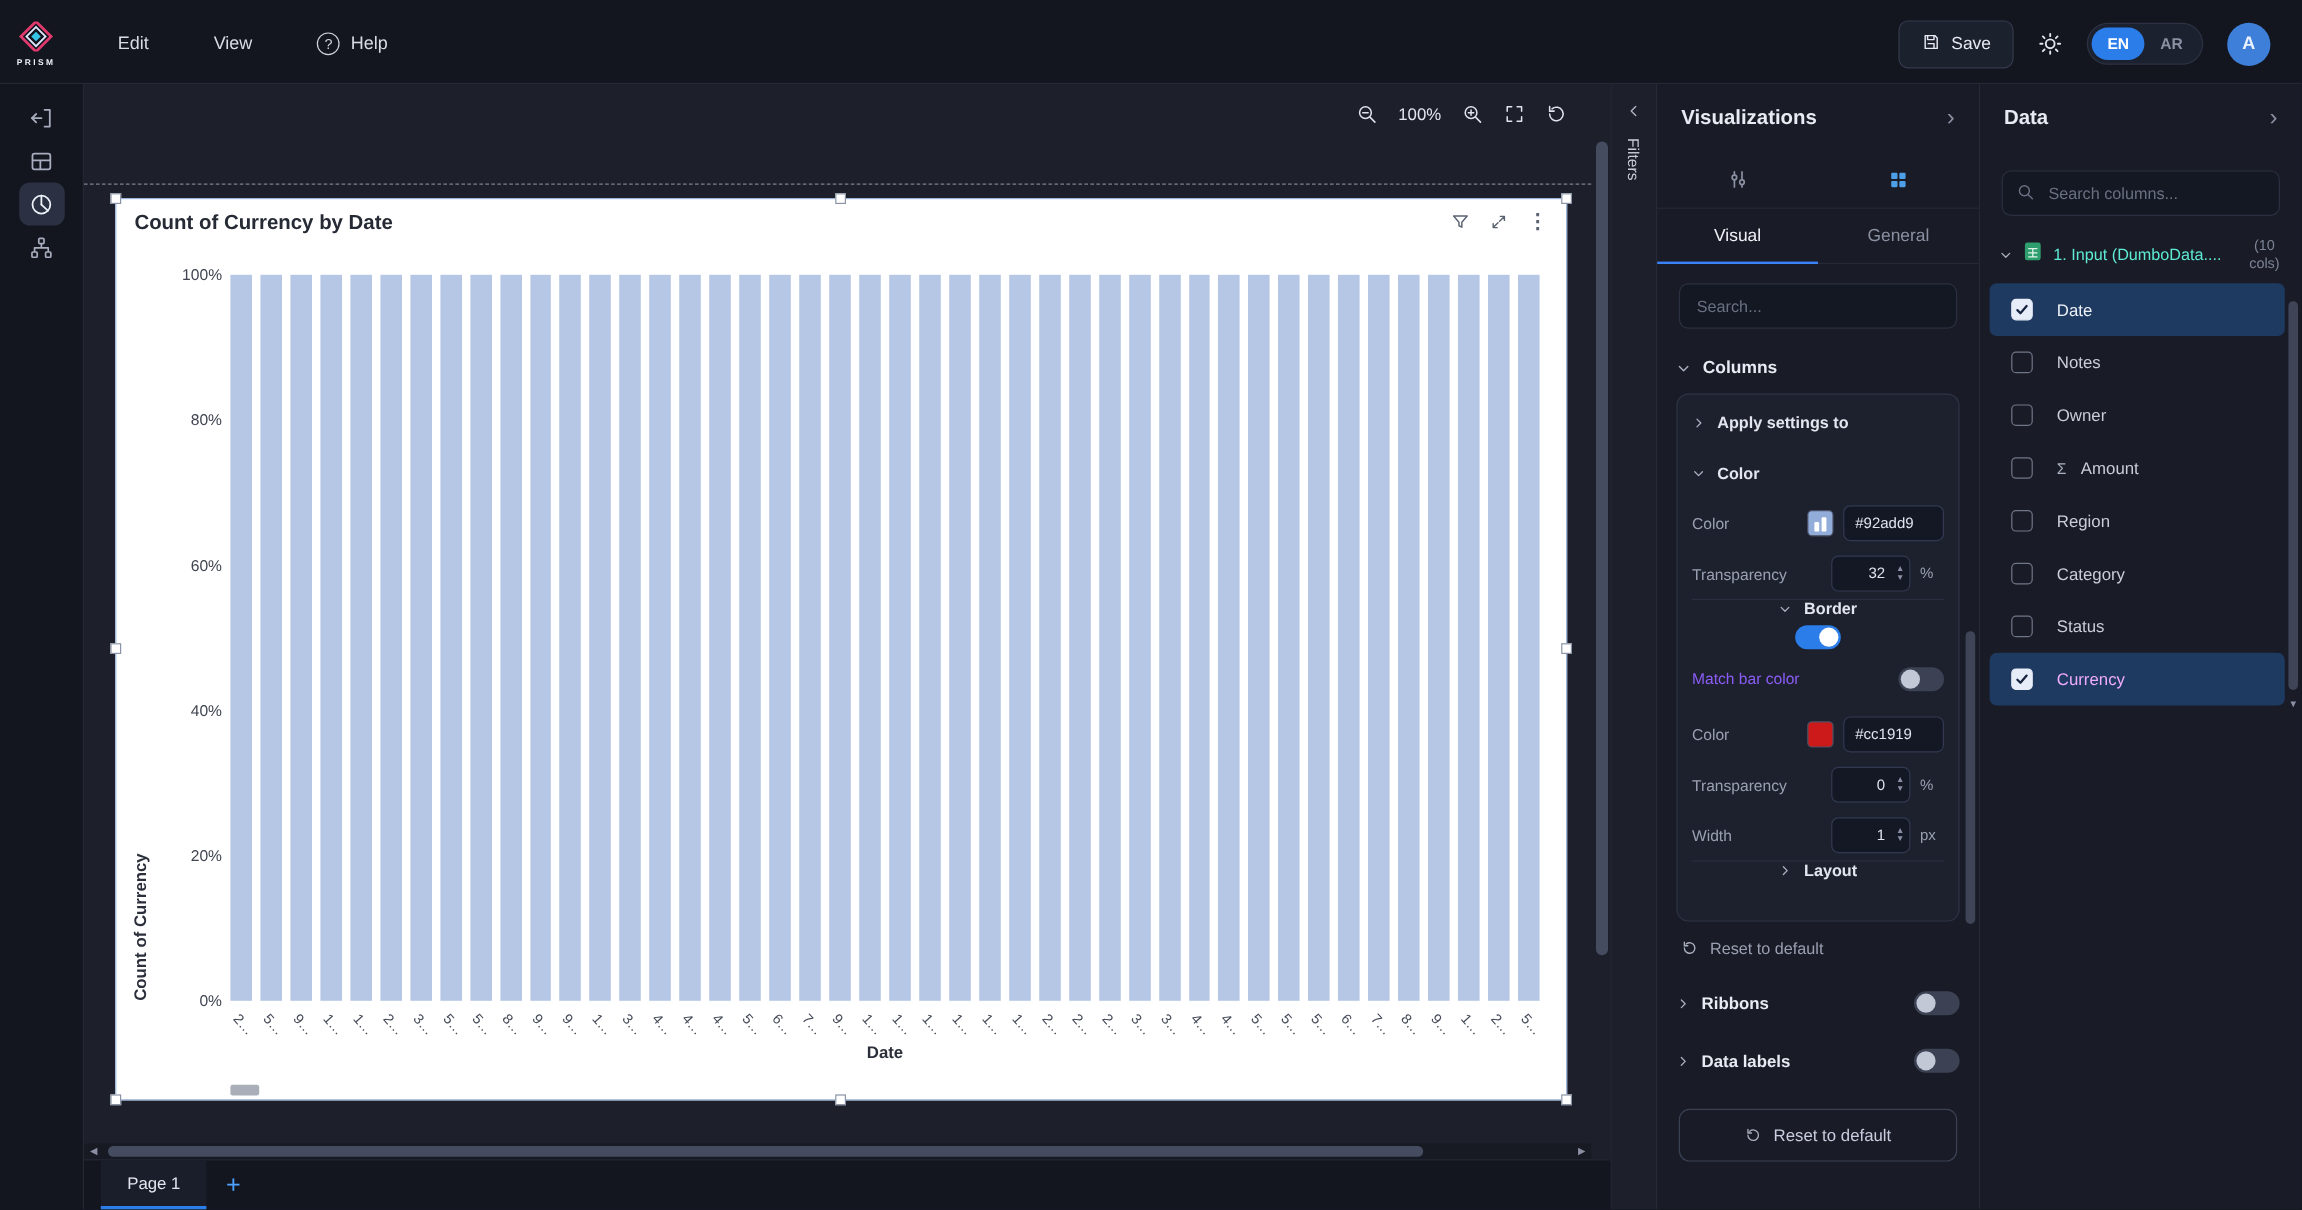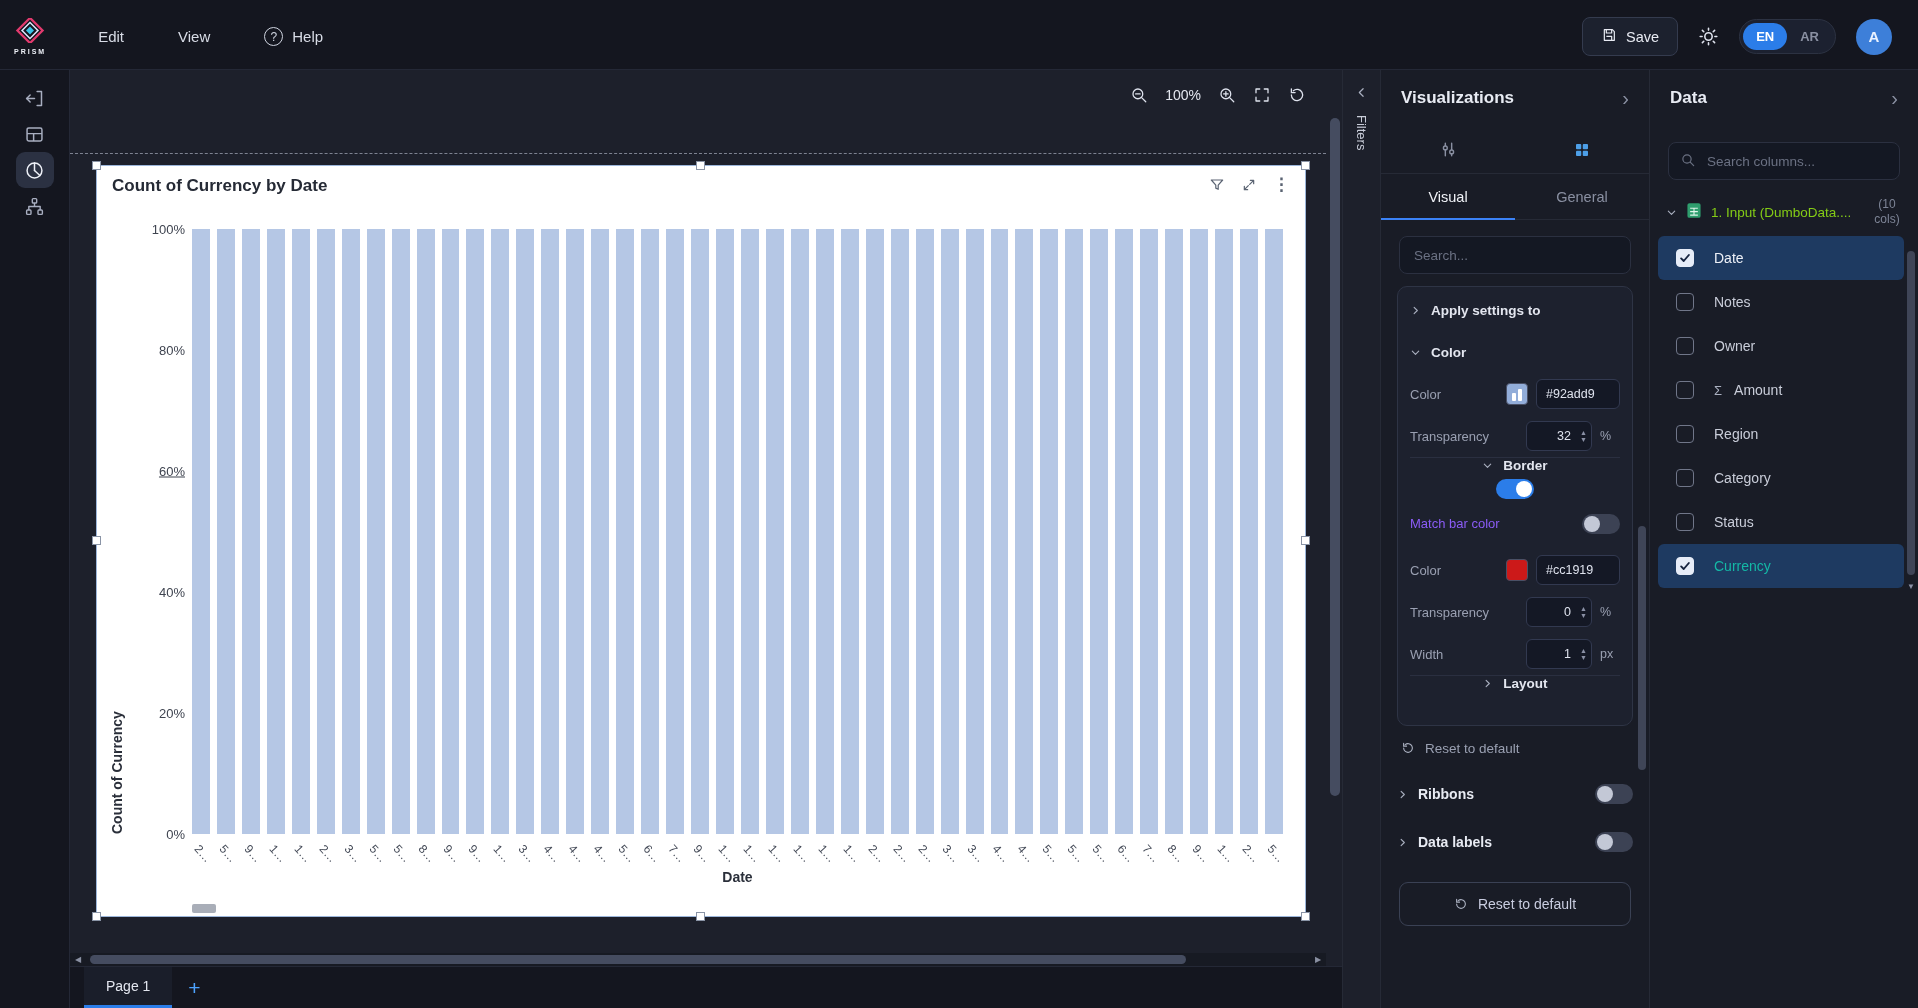--- a/index.html
+++ b/index.html
@@ -107,29 +107,29 @@
   .border-sec, .layout-row { border-top:1px solid #2a2f40;flex-direction:column; }
   .match-row { min-height:50px; }
   .match-label { font-size:13px; color:#8b5cf6; width:110px; line-height:1.25; }
   .reset-link { display:flex; align-items:center; gap:10px; height:44px; color:#9aa0b2; font-size:13.5px; padding-left:4px; cursor:pointer; }
   .outer-row { display:flex; align-items:center; height:48px; gap:10px; font-size:14px; font-weight:700; color:#e8ebf3; cursor:pointer; }
   .outer-row .toggle { margin-left:auto; }
   .reset-btn { margin:16px 2px 14px; height:44px; width:calc(100% - 4px); border:1px solid #3a4154; border-radius:9px; background:transparent; display:flex; align-items:center; justify-content:center; gap:10px; color:#c9cde0; font-size:14px; cursor:pointer; font-family:inherit; }
   .viz-scrollthumb { position:absolute; right:3px; top:456px; width:8px; height:244px; background:#3f4557; border-radius:4px; cursor:pointer; }
 
   .tree-header { display:flex; align-items:center; gap:9px; padding:0 14px 0 16px; height:48px; flex:none; }
-  .tree-name { flex:1; font-size:13.5px; color:#84cc16; white-space:nowrap; overflow:hidden; text-overflow:ellipsis; cursor:pointer; }
+  .tree-name { flex:1; font-size:13.5px; color:#5eead4; white-space:nowrap; overflow:hidden; text-overflow:ellipsis; cursor:pointer; }
   .cols-badge { width:34px; font-size:12px; color:#7d8496; text-align:center; line-height:1.25; }
   .fields-list { display:flex; flex-direction:column; }
   .field-row { display:flex; align-items:center; gap:20px; height:44px; margin:0 14px 0 8px; padding:0 10px 0 18px; border-radius:6px; font-size:14px; color:#c9cdd9; cursor:pointer; }
   .field-row.selected { background:#1e3a61; color:#eef1f8; }
   .checkbox { width:18px; height:18px; border-radius:4px; border:1.6px solid #707689; flex:none; display:flex; align-items:center; justify-content:center; cursor:pointer; }
   .checkbox.checked { background:#e6ecf8; border-color:#e6ecf8; }
   .sigma { font-size:13px; color:#aab0c0; margin-right:-8px; }
-  .field-label.accent { color:#14b8a6; }
+  .field-label.accent { color:#f0abfc; }
   .data-scrollthumb { position:absolute; right:3px; top:181px; width:8px; height:324px; background:#3f4557; border-radius:4px; cursor:pointer; }
   .data-scrollarrow { position:absolute; right:3px; top:512px; width:8px; text-align:center; color:#8a90a5; font-size:8px; cursor:pointer; }
 </style>
 </head>
 <body>
 
 <div class="app">
 
   <header class="topbar">
     <div class="logo">
@@ -267,21 +267,21 @@
                 </svg>
             </span>
             <span class="kebab">⋮</span>
           </span>
         </div>
 
         <span class="y-axis-title">Count of Currency</span>
         <div class="yticks">
             <span class="ytick" style="top: 0%;">100%</span>
             <span class="ytick" style="top: 20%;">80%</span>
-            <span class="ytick" style="top: 40%; text-decoration: underline;">60%</span>
+            <span class="ytick" style="top: 40%;">60%</span>
             <span class="ytick" style="top: 60%;">40%</span>
             <span class="ytick" style="top: 80%;">20%</span>
             <span class="ytick" style="top: 100%;">0%</span>
           </div>
         <div class="plot">
           <div class="bars">
               <div class="bar-wrap">
                 <div class="bar" style="height: 100%; background: rgb(181, 199, 229);"></div>
                 <span class="xlabel">2…</span>
               </div>
@@ -516,20 +516,28 @@
       <div class="vg-tabs">
         <span class="vg-tab active">Visual</span>
         <span class="vg-tab">General</span>
       </div>
 
       <div class="panel-search">
         <input type="text" placeholder="Search..." style="">
       </div>
 
       <div class="viz-scroll">
+        <div class="columns-row">
+          <span class="chev">
+              <svg width="12" height="12" viewBox="0 0 24 24" fill="none" stroke="currentColor" stroke-width="2.4" stroke-linecap="round" stroke-linejoin="round">
+                <path d="M5 9l7 7 7-7"></path>
+              </svg>
+            </span>
+          <span>Columns</span>
+        </div>
 
         <div class="settings-card">
           <div class="card-row">
             <span class="sec-left">
               <span class="chev">
                   <svg width="11" height="11" viewBox="0 0 24 24" fill="none" stroke="currentColor" stroke-width="2.4" stroke-linecap="round" stroke-linejoin="round">
                     <path d="M9 5l7 7-7 7"></path>
                   </svg>
                 </span>
               <span>Apply settings to</span>

